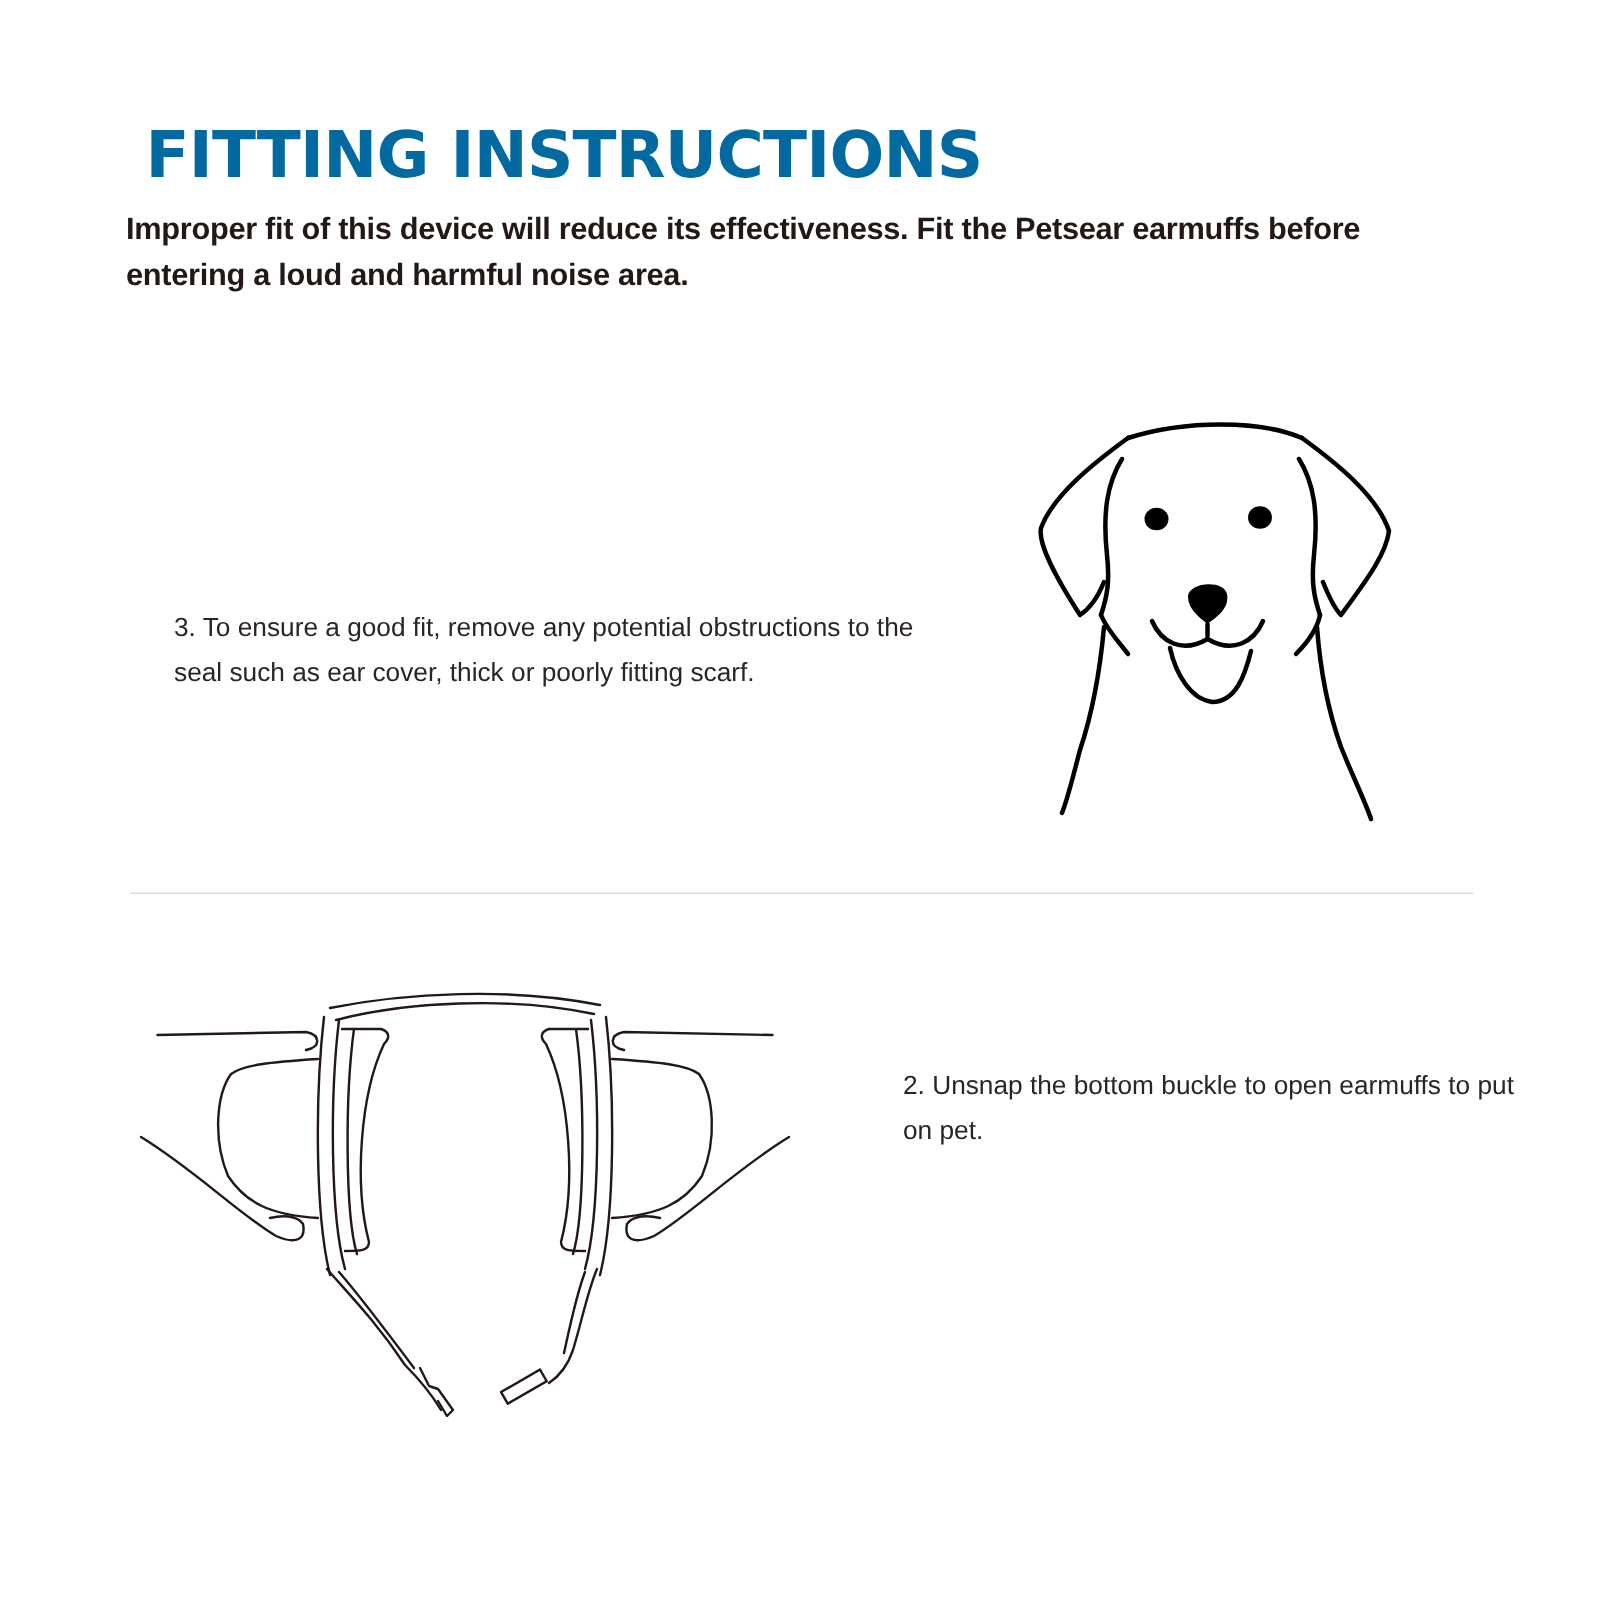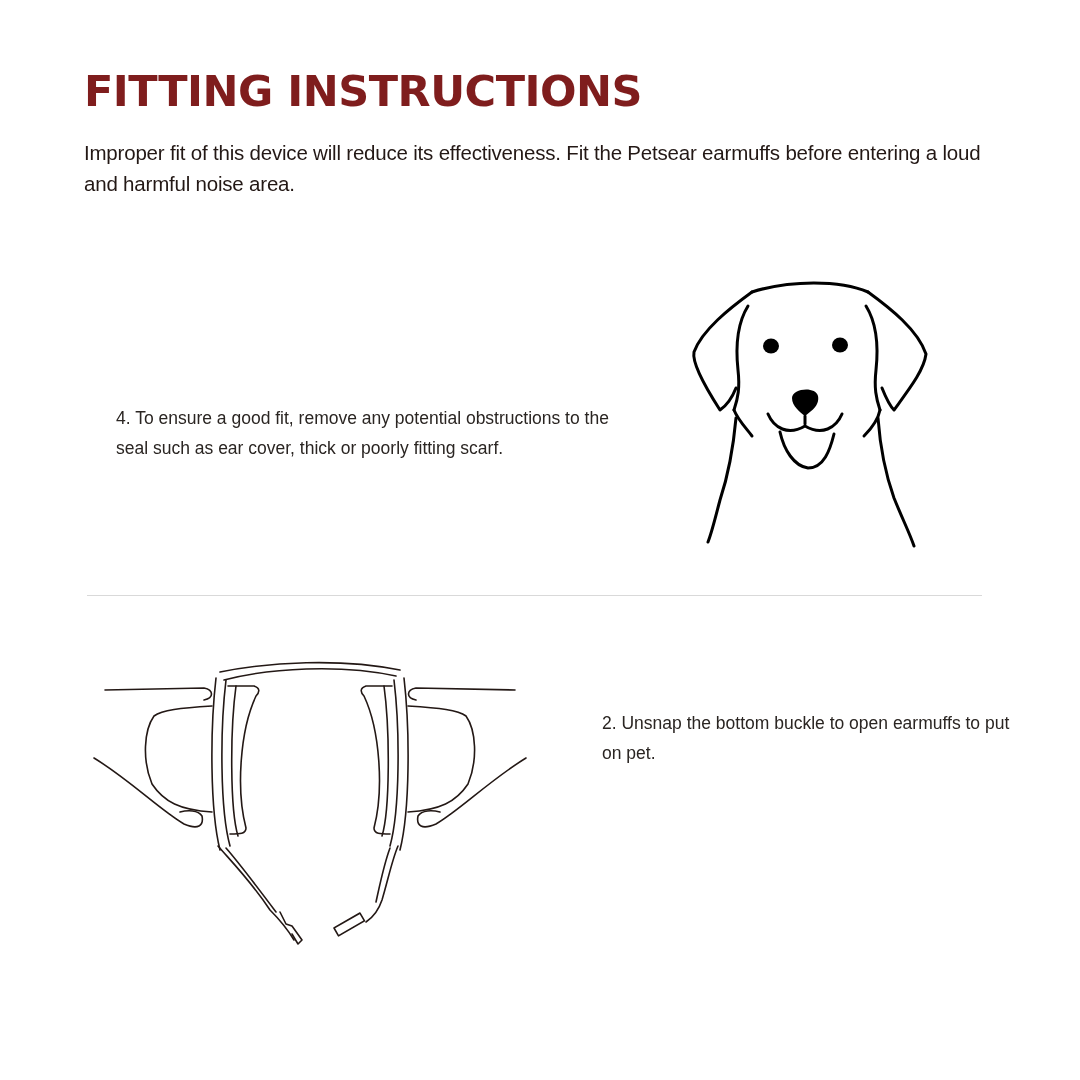--- a/index.html
+++ b/index.html
@@ -1,39 +1,39 @@
 <!DOCTYPE html>
 <html><head>
   <meta charset="utf-8">
   <style>
     html, body { margin: 0; padding: 0; background: #ffffff; }
     body { width: 1080px; height: 1080px; position: relative; overflow: hidden;
            font-family: "DejaVu Sans", sans-serif; }
-    .title { position: absolute; left: 84px; top: 66px; margin: 0;
+    .title { position: absolute; left: 84px; top: 66px; margin: 13px;
              font-family: "DejaVu Sans", sans-serif; font-weight: bold;
-             font-size: 43px; color: #7f1d1d; letter-spacing: -0.5px; line-height: 50px; }
+             font-size: 43px; color: #0369a1; letter-spacing: -0.5px; line-height: 50px; }
     .intro { position: absolute; left: 84px; top: 137px; width: 900px; margin: 0;
-             font-family: "Liberation Sans", sans-serif; font-weight: normal;
+             font-family: "Liberation Sans", sans-serif; font-weight: bold;
              font-size: 20.5px; line-height: 31px; color: #231815; letter-spacing: -0.2px; }
     .step { position: absolute; margin: 0; font-family: "Liberation Sans", sans-serif;
             font-size: 17.5px; line-height: 30px; color: #2a2522; }
     .step1 { left: 116px; top: 403px; width: 520px; }
     .step2 { left: 590px; top: 708px; width: 420px; margin-left: 12px; }
     .divider { position: absolute; left: 87px; top: 595px; width: 895px; height: 0;
                border-top: 1.5px solid #d9d9d9; }
     .dog { position: absolute; left: 680px; top: 270px; }
     .muffs { position: absolute; left: 80px; top: 650px; }
   </style>
 </head>
 <body>
 
 <h1 class="title">FITTING INSTRUCTIONS</h1>
 <p class="intro">Improper fit of this device will reduce its effectiveness. Fit the Petsear earmuffs before entering a loud and harmful noise area.</p>
 
-<p class="step step1">4. To ensure a good fit, remove any potential obstructions to the seal such as ear cover, thick or poorly fitting scarf.</p>
+<p class="step step1">3. To ensure a good fit, remove any potential obstructions to the seal such as ear cover, thick or poorly fitting scarf.</p>
 
 <svg class="dog" width="260" height="290" viewBox="0 0 260 290" fill="none" stroke="#000" stroke-width="3" stroke-linecap="round" stroke-linejoin="round">
 
   <path d="M72 22 C110 10 160 10 188 22"></path>
 
   <path d="M72 22 C50 38 22 60 14 82 C12 92 22 112 40 140 C46 136 52 128 56 118"></path>
   <path d="M68 36 C58 52 55 72 58 100 C60 118 58 128 54 140"></path>
 
   <path d="M188 22 C210 38 238 60 246 84 C244 100 230 118 214 140 C210 136 206 128 202 118"></path>
   <path d="M186 36 C196 52 199 72 196 100 C194 118 196 128 200 140"></path>

